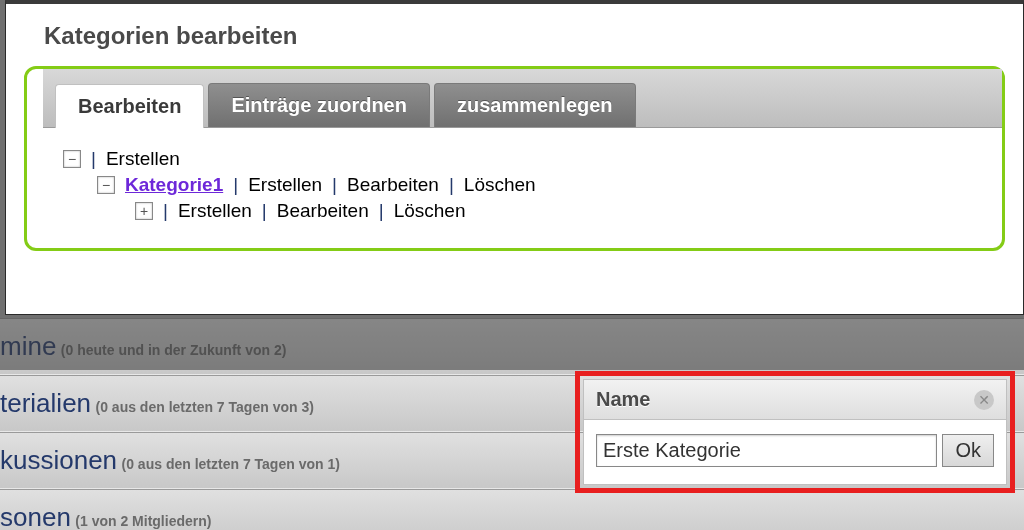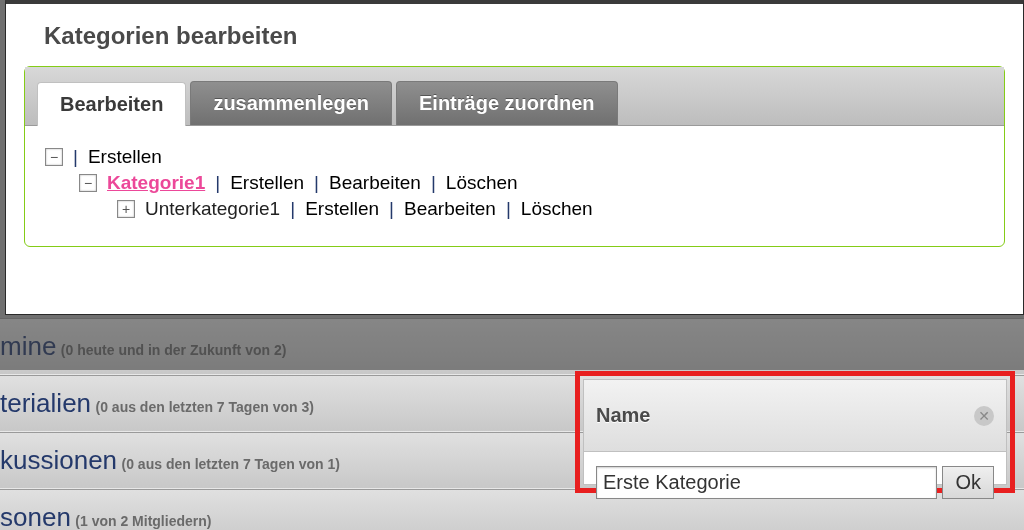--- a/index.html
+++ b/index.html
@@ -57,24 +57,25 @@
   }
   .modal-title {
     font-size: 24px;
     font-weight: bold;
     color: #4a4a4a;
     padding: 18px 0 16px 38px;
     text-shadow: 0 1px 0 #fff;
   }
   .modal-inner {
     margin: 0 18px 16px 18px;
-    border: 1px solid #84cc16;
-    border-radius: 6px;
+    border: 3px solid #84cc16;
+    border-radius: 12px;
     background: #fff;
     position: relative;
+    padding-left: 16px;
   }
   
   .tabstrip {
     background: linear-gradient(#d8d8d8, #bdbdbd);
     border-bottom: 1px solid #9a9a9a;
     padding: 14px 0 0 12px;
     display: flex;
     gap: 4px;
   }
   .tab {
@@ -125,21 +126,21 @@
   }
   .tree .sep {
     color: #24396b;
   }
   .tree a.act {
     color: #000000;
     text-decoration: none;
     cursor: pointer;
   }
   .tree .cat-name {
-    color: #ec4899;
+    color: #6d28d9;
     font-weight: bold;
     text-decoration: underline;
     cursor: pointer;
   }
   .tree .subcat-name {
     color: #222;
     cursor: default;
   }
   .indent1 { margin-left: 34px; }
   .indent2 { margin-left: 72px; }
@@ -161,21 +162,21 @@
     bottom: 3px;
     background: #fff;
     border: 1px solid #c0c0c0;
   }
   .name-dialog-header {
     display: flex;
     justify-content: space-between;
     align-items: center;
     background: linear-gradient(#f2f2f2, #dedede);
     border-bottom: 1px solid #c0c0c0;
-    padding: 24px 12px;
+    padding: 8px 12px;
   }
   .name-dialog-header .ttl {
     font-size: 20px;
     font-weight: bold;
     color: #4a4a4a;
     text-shadow: 0 1px 0 #fff;
   }
   .name-dialog-header .close {
     width: 20px;
     height: 20px;
@@ -234,22 +235,22 @@
   </div>
 </div>
 
 <div class="dark-overlay"></div>
 
 <div class="modal">
   <div class="modal-title">Kategorien bearbeiten</div>
   <div class="modal-inner">
     <div class="tabstrip">
       <div class="tab active">Bearbeiten</div>
+      <div class="tab">Einträge zuordnen</div>
       <div class="tab">zusammenlegen</div>
-      <div class="tab">Einträge zuordnen</div>
     </div>
     <div class="tree">
 
       <div class="tree-line">
         <span class="toggle-box">−</span>
         <span class="sep">|</span>
         <a class="act">Erstellen</a>
       </div>
 
       <div class="tree-line indent1">
@@ -258,21 +259,20 @@
         <span class="sep">|</span>
         <a class="act">Erstellen</a>
         <span class="sep">|</span>
         <a class="act">Bearbeiten</a>
         <span class="sep">|</span>
         <a class="act">Löschen</a>
       </div>
 
       <div class="tree-line indent2">
         <span class="toggle-box">+</span>
-        <span class="subcat-name">Unterkategorie1</span>
         <span class="sep">|</span>
         <a class="act">Erstellen</a>
         <span class="sep">|</span>
         <a class="act">Bearbeiten</a>
         <span class="sep">|</span>
         <a class="act">Löschen</a>
       </div>
     </div>
   </div>
 </div>

